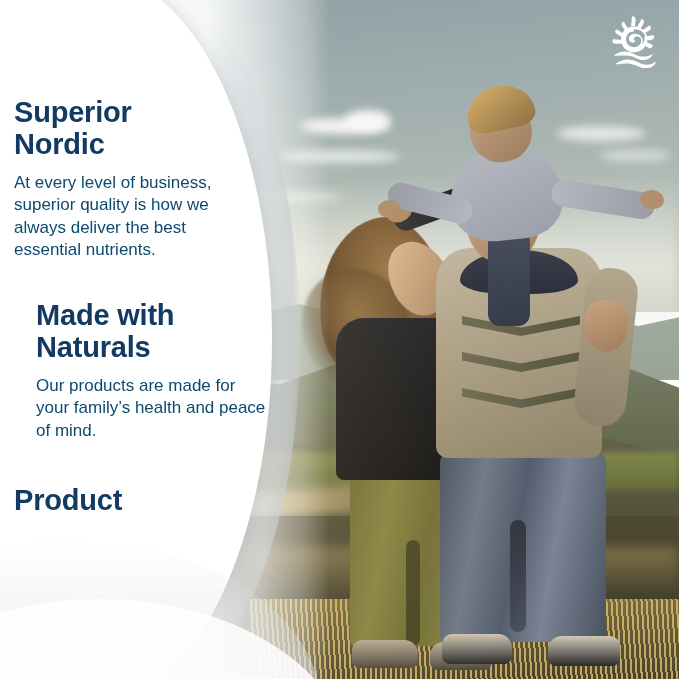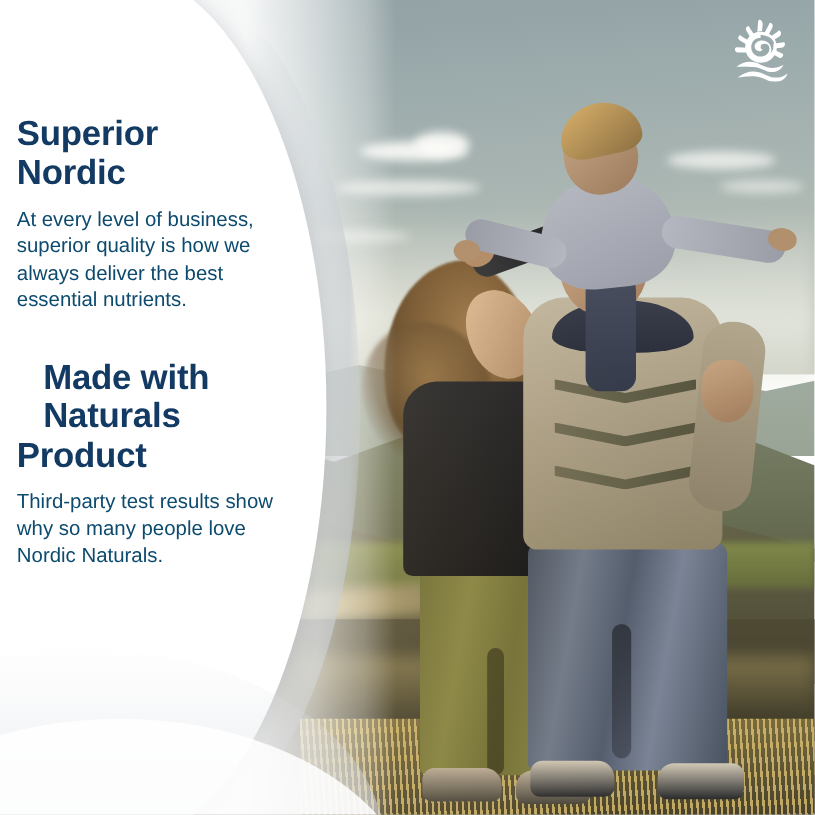--- a/index.html
+++ b/index.html
@@ -289,21 +289,21 @@
   
   .copy {
     position:absolute; left:0; top:0; width:258px; height:679px;
     padding:0 14px;
     display:flex; flex-direction:column;
     justify-content:flex-start; align-items:center;
   }
   .block { width:100%; }
   .block-1 { margin-top:96px; }
   .block-2 { margin-top:37px;margin-left:44px; }
-  .block-3 { }
+  .block-3 { margin-top:42px; }
 
   .head {
     color:#123a63;
     font-size:29px;
     font-weight:700;
     line-height:1.12;
     letter-spacing:-.2px;
   }
   .body {
     color:#0c4a6e;
@@ -398,27 +398,27 @@
         <span>Nordic</span>
       </div>
       <div class="body">At every level of business, superior quality is how we always deliver the best essential nutrients.</div>
     </div>
 
     <div class="block block-2">
       <div class="head">
         <span>Made with</span><br>
         <span>Naturals</span>
       </div>
+      <div class="body">Our products are made for your family’s health and peace of mind.</div>
     </div>
 
     <div class="block block-3">
       <div class="head">
         <span>Product</span><br>
       </div>
-      <div class="body">Third-party test results show why so many people love Nordic Naturals.</div>
     </div>
 
   </div>
 
   <svg class="logo" viewBox="0 0 100 96">
     <g fill="#ffffff">
 
       <path d="M46 4 c3 0 5 3 5 7 l-1 10 -7 1 1 -12 c0 -4 1 -6 2 -6z"></path>
       <path d="M63 9 c3 1 4 4 2 8 l-5 9 -6 -3 6 -11 c1 -3 2 -4 3 -3z"></path>
       <path d="M77 21 c2 2 2 6 -1 8 l-10 6 -3 -6 10 -7 c2 -2 3 -2 4 -1z"></path>

